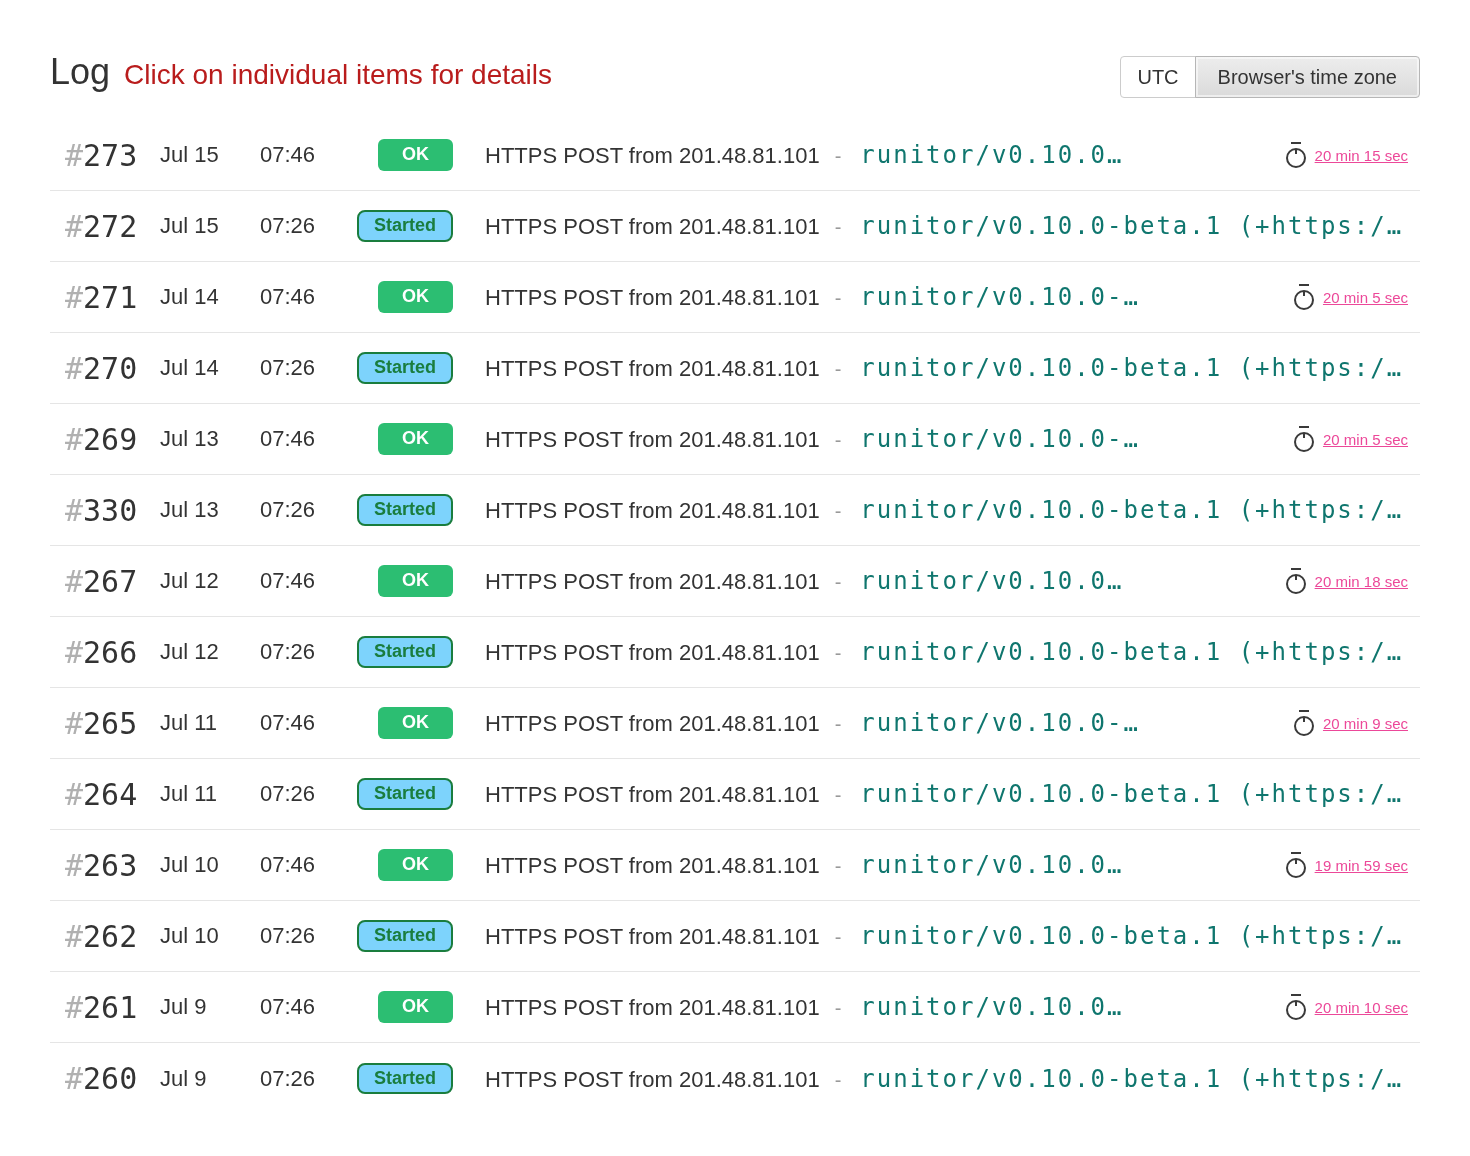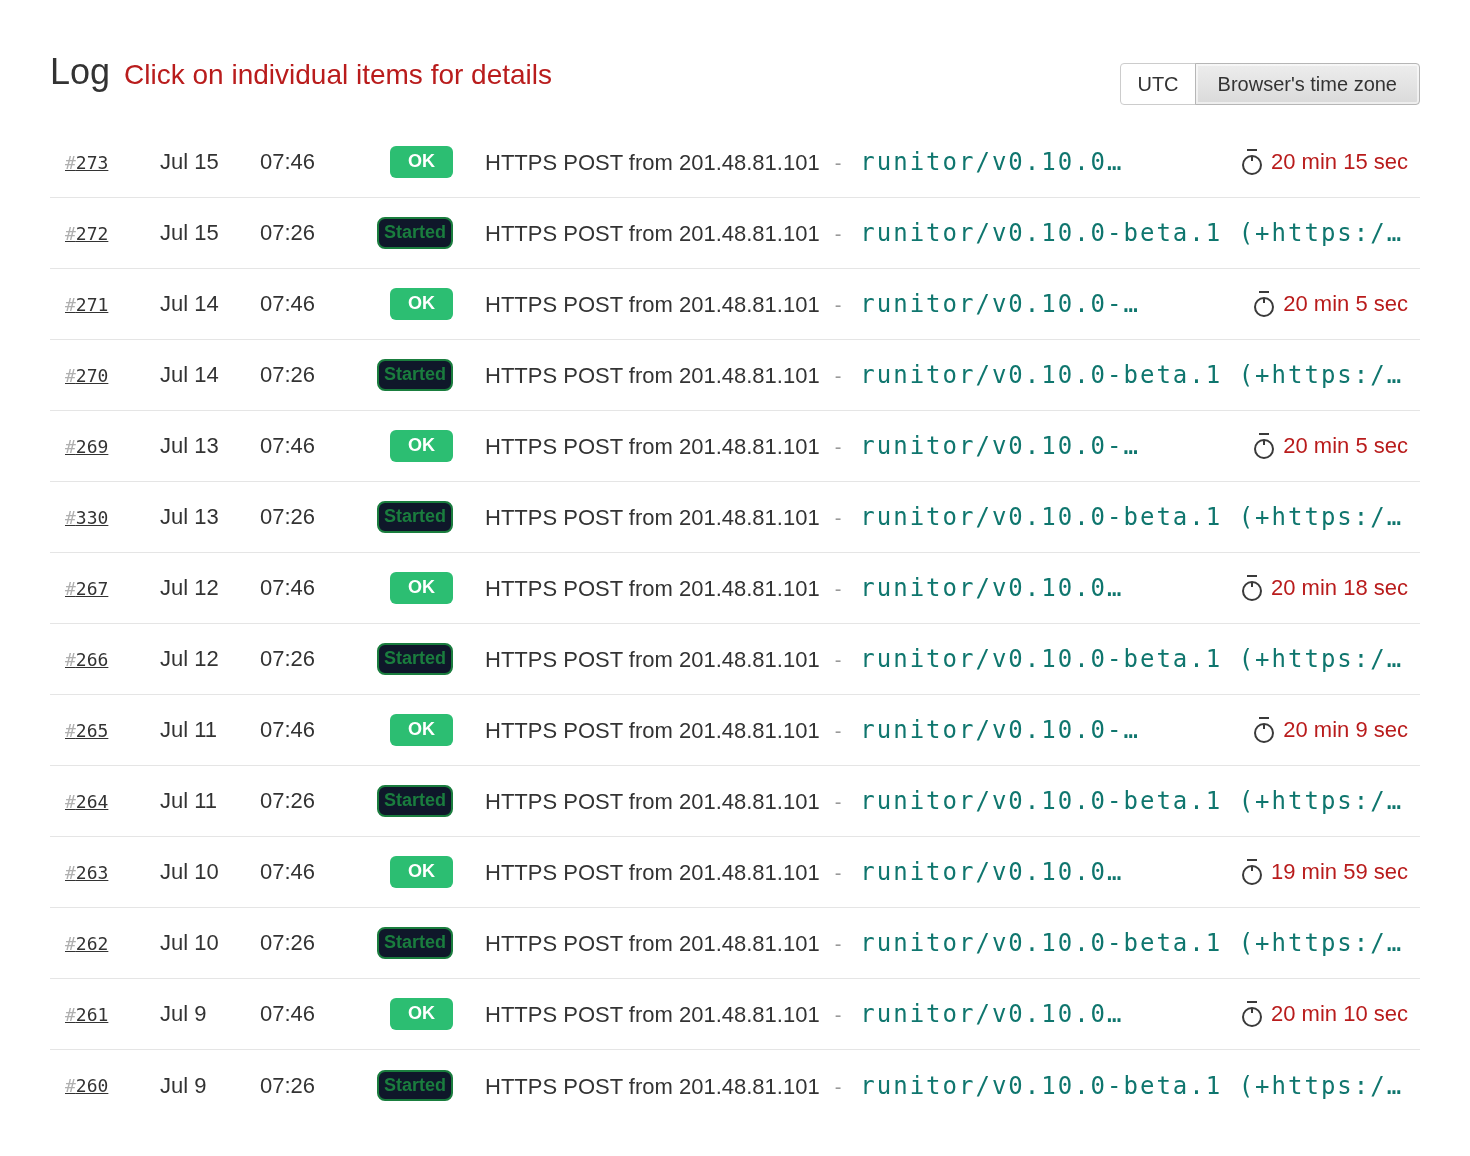--- a/index.html
+++ b/index.html
@@ -26,21 +26,21 @@
     font-weight: 400;
     color: #333333;
     margin: 0;
     line-height: 1.2;
   }
   .subtitle {
     font-size: 28px;
     color: #b91c1c;
     margin-left: 14px;
   }
-  .tz-toggle { display: flex; margin-top: 13px; }
+  .tz-toggle { display: flex; margin-top: 6px; }
   .tz-btn {
     font-family: "Liberation Sans", sans-serif;
     font-size: 20px;
     color: #333333;
     background: #ffffff;
     border: 1px solid #cccccc;
     padding: 8px 16px;
     line-height: 1.2;
     cursor: pointer;
   }
@@ -63,24 +63,23 @@
     padding-left: 15px;
     padding-right: 12px;
     cursor: pointer;
   }
   .log-row:last-child { border-bottom: none; }
 
   .col-num {
     width: 95px;
     flex: none;
     font-family: "DejaVu Sans Mono", monospace;
-    font-size: 18px;
+    font-size: 30px;
     color: #333333;
     white-space: nowrap;
-    text-decoration: underline;
   }
   .col-num .hash { color: #b0b0b0; }
 
   .col-date { width: 100px; flex: none; font-size: 22px; }
   .col-time { width: 95px;  flex: none; font-size: 22px; }
 
   .col-badge {
     width: 98px;
     flex: none;
     display: flex;
@@ -88,29 +87,29 @@
   }
   .badge {
     font-weight: bold;
     white-space: nowrap;
     line-height: 1.2;
   }
   .badge.ok {
     background: var(--ok-green, #2cbe72);
     color: #ffffff;
     font-size: 18px;
-    padding: 5px 18px;
+    padding: 5px 24px;
     border-radius: 6px;
   }
   .badge.started {
-    background: #0f172a;
+    background: #7dd3fc;
     color: var(--started-green, #1a7d3e);
     border: 2px solid var(--started-green, #1a7d3e);
     font-size: 18px;
-    padding: 3px 5px;
+    padding: 3px 15px;
     border-radius: 8px;
   }
 
   .col-message {
     flex: 1 1 auto;
     margin-left: 32px;
     min-width: 0;
     white-space: nowrap;
     overflow: hidden;
     font-size: 22px;
@@ -126,23 +125,24 @@
     font-size: 24px;
     letter-spacing: 2px;
     color: #0f766e;
   }
 
   .col-duration {
     flex: none;
     display: flex;
     align-items: center;
     margin-left: 12px;
-    font-size: 22px;
-    color: #b91c1c;
+    font-size: 15px;
+    color: #ec4899;
     white-space: nowrap;
+    text-decoration: underline;
   }
   .col-duration .stopwatch { margin-right: 9px; display: block; }
 </style>
 </head>
 <body>
 
 <div class="page">
 
   <div class="header">
     <div class="title-wrap">

